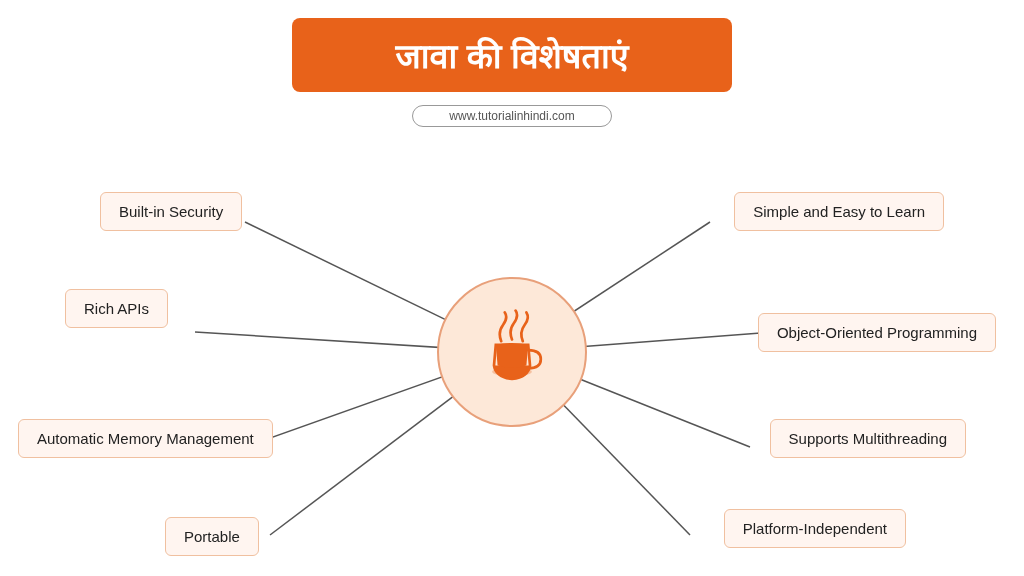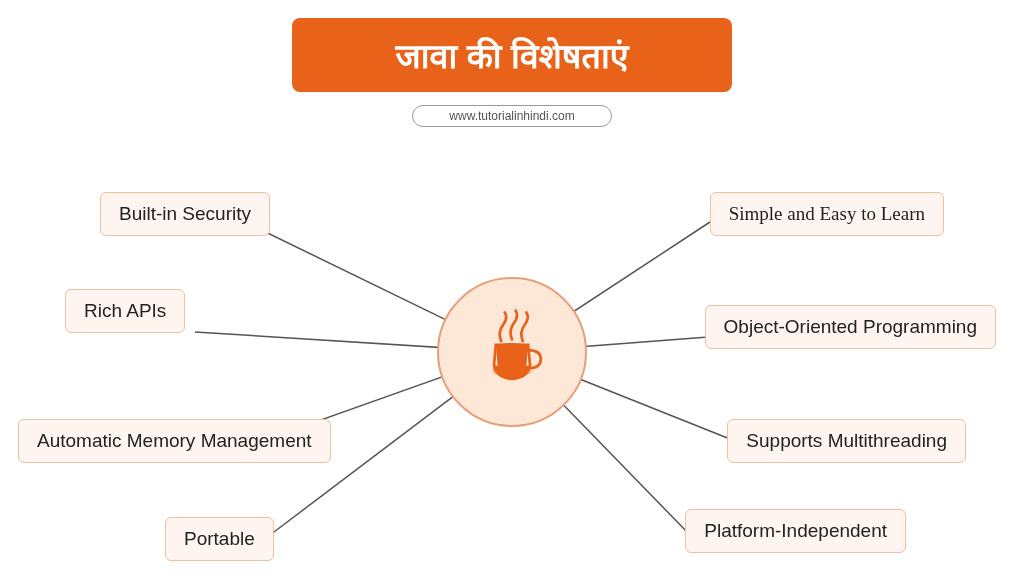--- a/index.html
+++ b/index.html
@@ -69,21 +69,21 @@
       height: 90px;
     }
 
     
     .feature-box {
       position: absolute;
       background: #fff5f0;
       border: 1.5px solid #f0c0a0;
       border-radius: 6px;
       padding: 10px 18px;
-      font-size: 19px;
+      font-size: 15px;
       color: #222;
       white-space: nowrap;
       z-index: 5;
     }
 
     
     .lines-svg {
       position: absolute;
       top: 0; left: 0;
       width: 100%; height: 100%;
@@ -148,25 +148,25 @@
   </div>
 
   <div class="feature-box" style="top:282px; left:18px;">
     <span>Automatic Memory Management</span>
   </div>
 
   <div class="feature-box" style="top:380px; left:165px;">
     <span>Portable</span>
   </div>
 
-  <div class="feature-box" style="top:55px; right:80px;font-family:Liberation Serif, serif;">
+  <div class="feature-box" style="top:55px; right:80px;">
     <span>Simple and Easy to Learn</span>
   </div>
 
-  <div class="feature-box" style="top:168px; right:28px;">
+  <div class="feature-box" style="top:176px; right:28px;">
     <span>Object-Oriented Programming</span>
   </div>
 
   <div class="feature-box" style="top:282px; right:58px;">
     <span>Supports Multithreading</span>
   </div>
 
   <div class="feature-box" style="top:372px; right:118px;">
     <span>Platform-Independent</span>
   </div>

